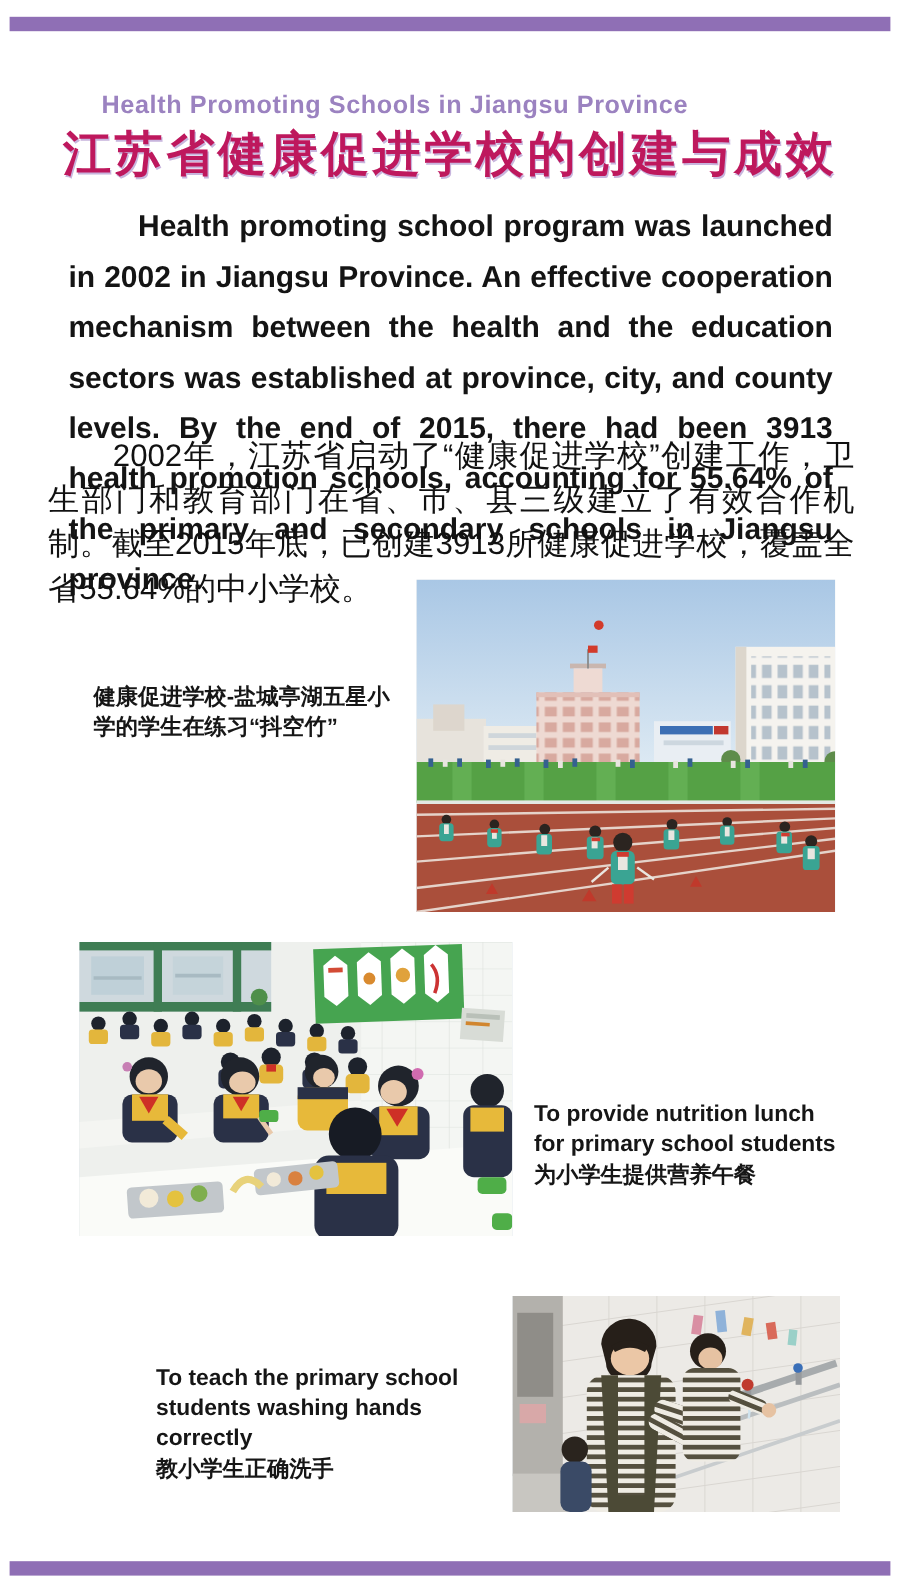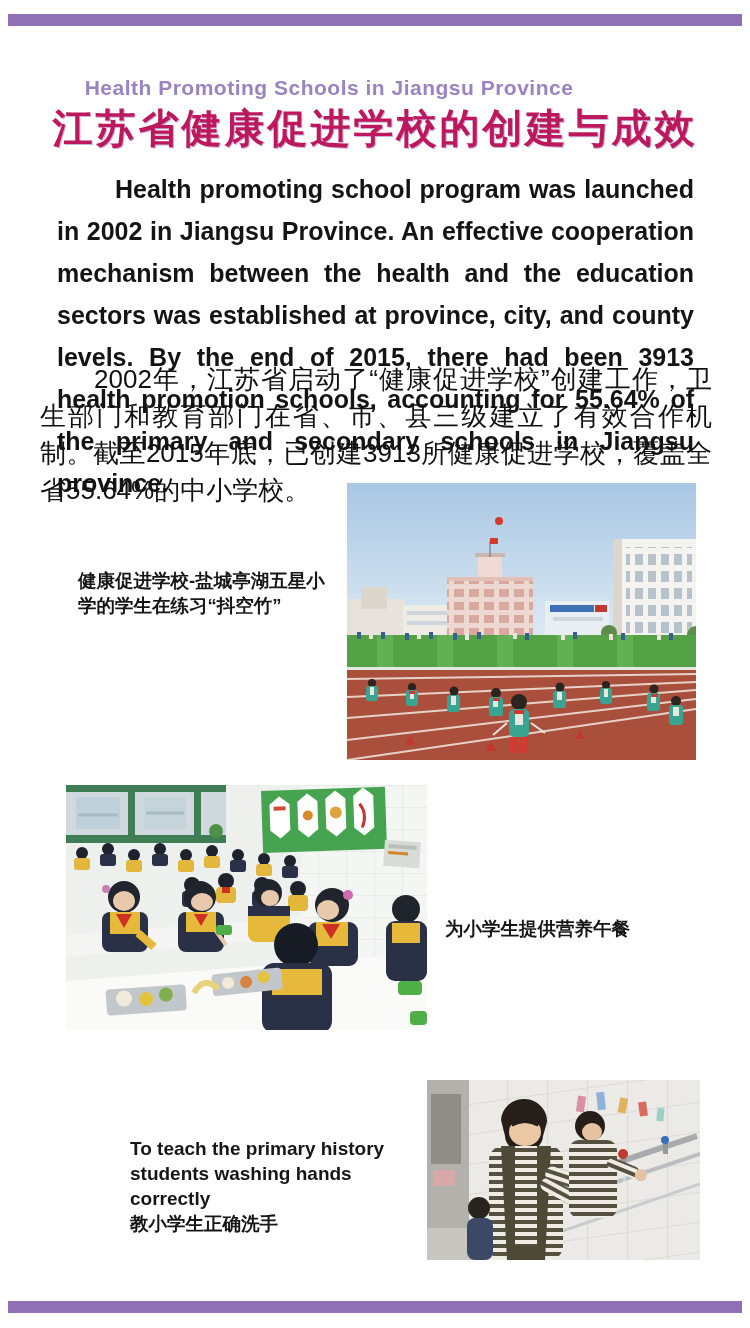--- a/index.html
+++ b/index.html
@@ -376,25 +376,26 @@
         <path d="M128,208 q10,-18 24,-4" stroke="#e8d27a" stroke-width="6" fill="none"></path>
       </g>
 
       <rect x="332" y="196" width="24" height="14" rx="4" fill="#4fae48"></rect>
       <rect x="344" y="226" width="17" height="14" rx="4" fill="#4fae48"></rect>
       <rect x="150" y="140" width="16" height="10" rx="3" fill="#4fae48"></rect>
     </svg>
   </div>
 
   <div class="caption cap2">
+    <div class="en">To provide nutrition lunch for primary school students</div>
     <div class="zh">为小学生提供营养午餐</div>
   </div>
 
   <div class="caption cap3">
-    <div class="en">To teach the primary history students washing hands correctly</div>
+    <div class="en">To teach the primary school students washing hands correctly</div>
     <div class="zh">教小学生正确洗手</div>
   </div>
 
   <div class="photo photo3">
     <svg width="273" height="180" viewBox="0 0 273 180" xmlns="http://www.w3.org/2000/svg">
       <defs>
         <pattern id="tiles3" width="40" height="30" patternUnits="userSpaceOnUse" patternTransform="skewY(-8)">
           <rect width="40" height="30" fill="#eceae6"></rect>
           <path d="M0,0 H40 M0,0 V30" stroke="#d9d6d1" stroke-width="1.5" fill="none"></path>
         </pattern>

